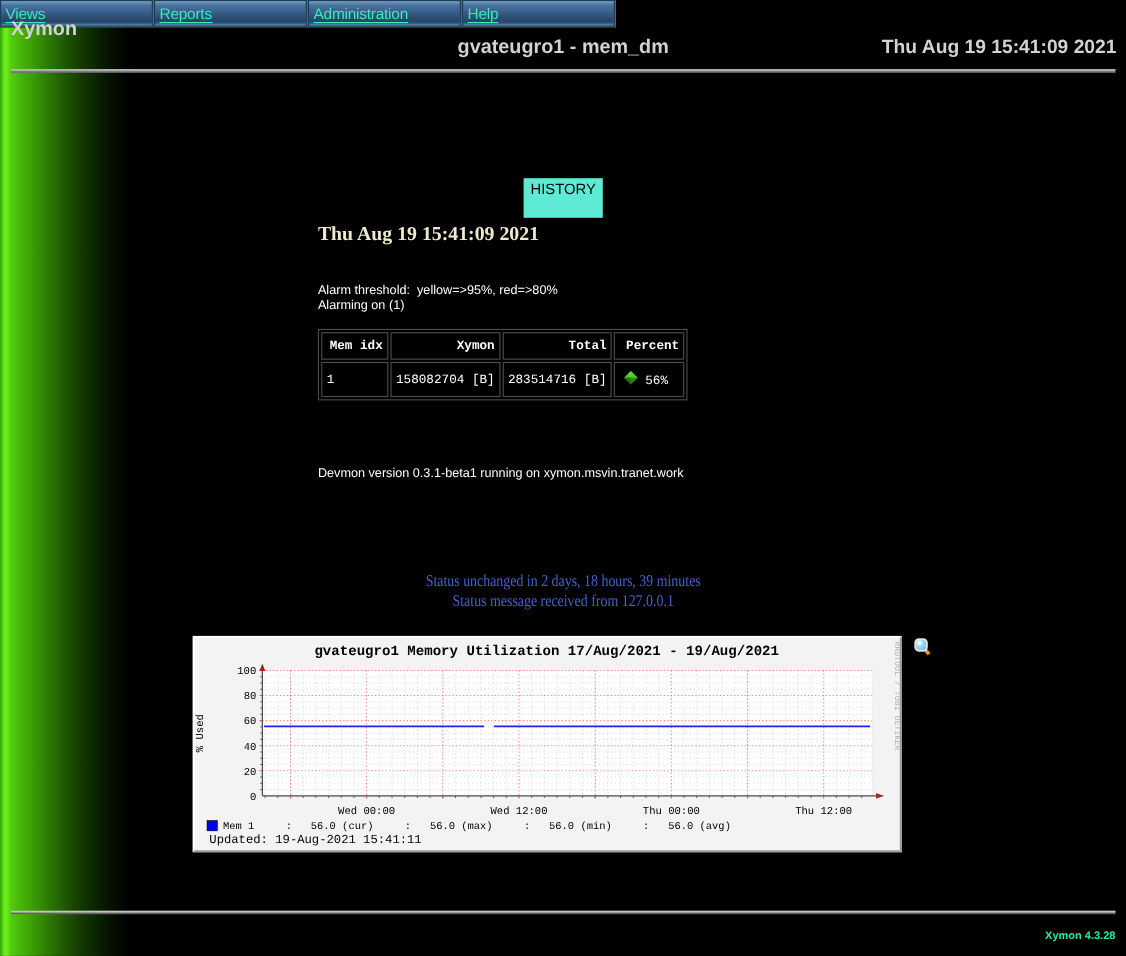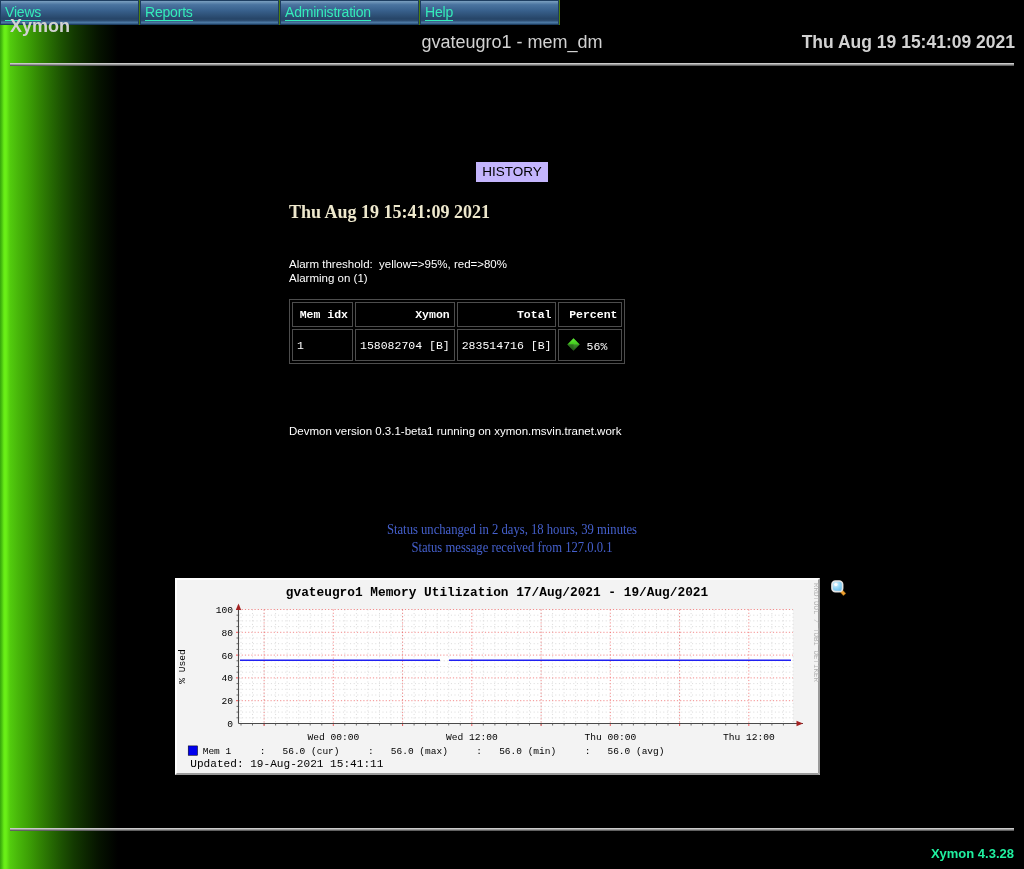--- a/index.html
+++ b/index.html
@@ -17,27 +17,27 @@
   position:absolute; top:0; width:137px; height:23px;
   border:1px solid #1d3d60;
   background:linear-gradient(180deg,#7ba0c0 0%, #4a74a0 16%, #38608c 42%, #274669 76%, #2a496d 84%, #4c79a4 93%, #31587e 100%);
 }
 .mcell a {
   position:absolute; left:4px; top:2.5px;
   font-size:14px; color:#35ecba; letter-spacing:-0.2px;
   text-decoration:none; border-bottom:1px solid #35ecba;
 }
 .hxymon   { position:absolute; left:10px; top:16px; font-size:18px; font-weight:bold; color:#d2d2d2; }
-.hcenter  { position:absolute; left:0; right:0; top:32px; text-align:center; font-size:18px; font-weight:normal; color:#d2d2d2; }
+.hcenter  { position:absolute; left:0; right:0; top:32px; text-align:center; font-size:18px; font-weight:bold; color:#d2d2d2; }
 .hdate    { position:absolute; right:9px; top:32px; font-size:17.5px; font-weight:bold; color:#d2d2d2; }
 .hr1 { position:absolute; left:10px; right:10px; top:63px; height:1px; border-top:1px solid #c9c9c9; border-bottom:1px solid #616161; background:#999; }
 .hr2 { position:absolute; left:10px; right:10px; top:828px; height:1px; border-top:1px solid #c9c9c9; border-bottom:1px solid #616161; background:#999; }
 .histbtn {
-  position:absolute; left:476px; top:162px; width:72px; height:20px;
-  background:#c4b5fd; color:#000; font-size:13.5px; text-align:center; line-height:20px;
+  position:absolute; left:476px; top:162px; width:72px; height:36px;
+  background:#5eead4; color:#000; font-size:13.5px; text-align:center; line-height:20px;
 }
 .datehead {
   position:absolute; left:289px; top:202px;
   font-family:"Liberation Serif", serif; font-size:18px; font-weight:bold; color:#eee8cd;
 }
 pre { font-family:Liberation Sans, sans-serif; font-size:11.5px; line-height:14.2px; color:#fff; margin:0; }
 .pre1 { position:absolute; left:289px; top:257px; }
 .pre2 { position:absolute; left:289px; top:424px; }
 table.mem {
   position:absolute; left:289px; top:299px;
@@ -53,21 +53,21 @@
 table.mem th { font-weight:bold; text-align:right; height:15px; }
 table.mem td { text-align:center; height:22px; }
 table.mem td.l { text-align:left; }
 .bluemsg {
   position:absolute; left:0; right:0; top:519.5px; text-align:center;
   font-family:"Liberation Serif", serif; font-size:15px; color:#4560cd; line-height:18.6px;
   transform:scaleX(0.843);
 }
 .rrd { position:absolute; left:175px; top:578px; }
 .zoomico { position:absolute; left:831px; top:580px; }
-.version { position:absolute; right:10px; top:846px; font-size:13px; font-weight:bold; color:#20f0a0;text-align:center; }
+.version { position:absolute; right:10px; top:846px; font-size:10px; font-weight:bold; color:#20f0a0;text-align:center; }
 </style>
 </head>
 <body>
 <div class="menubar">
     <div class="mcell" style="left:0px">
       <a href="#">Views</a>
     </div>
     <div class="mcell" style="left:140px">
       <a href="#">Reports</a>
     </div>

